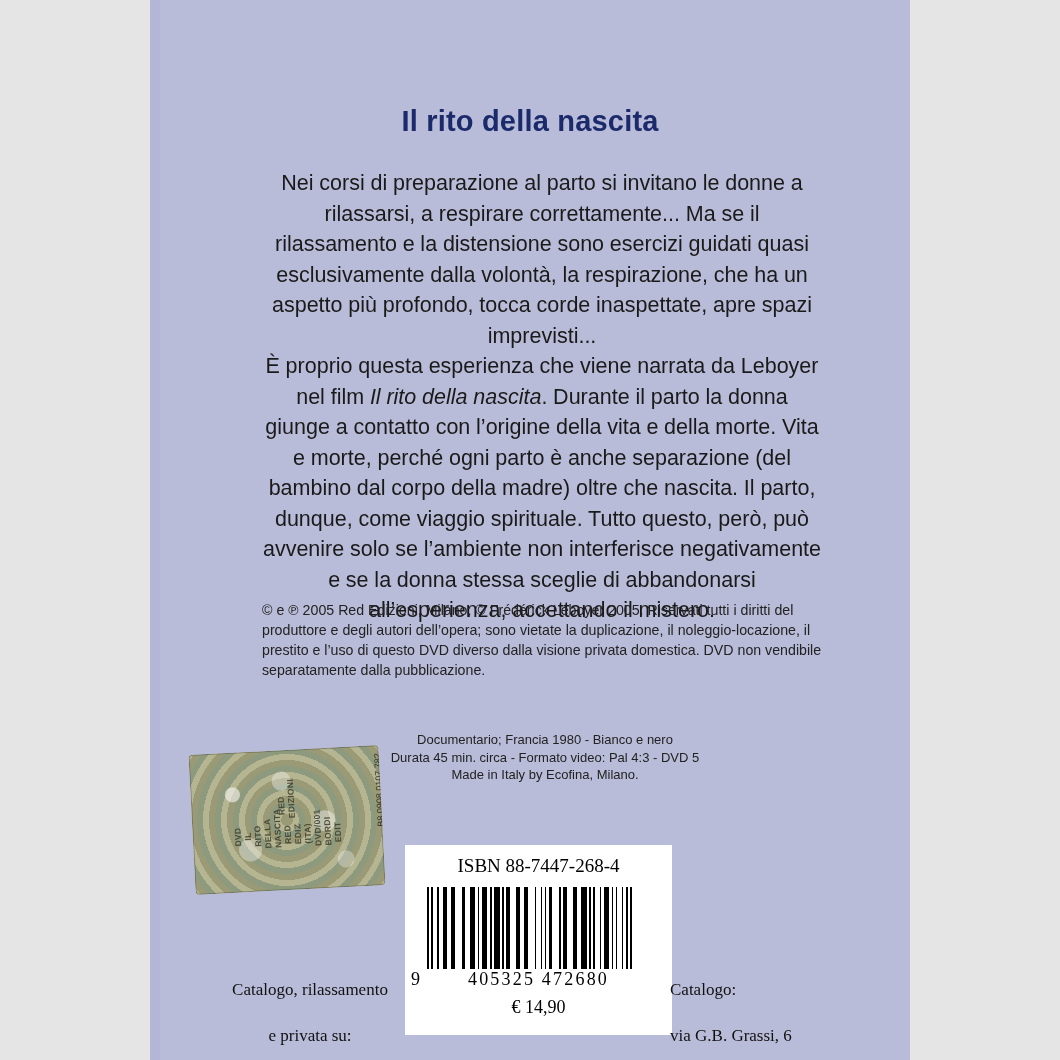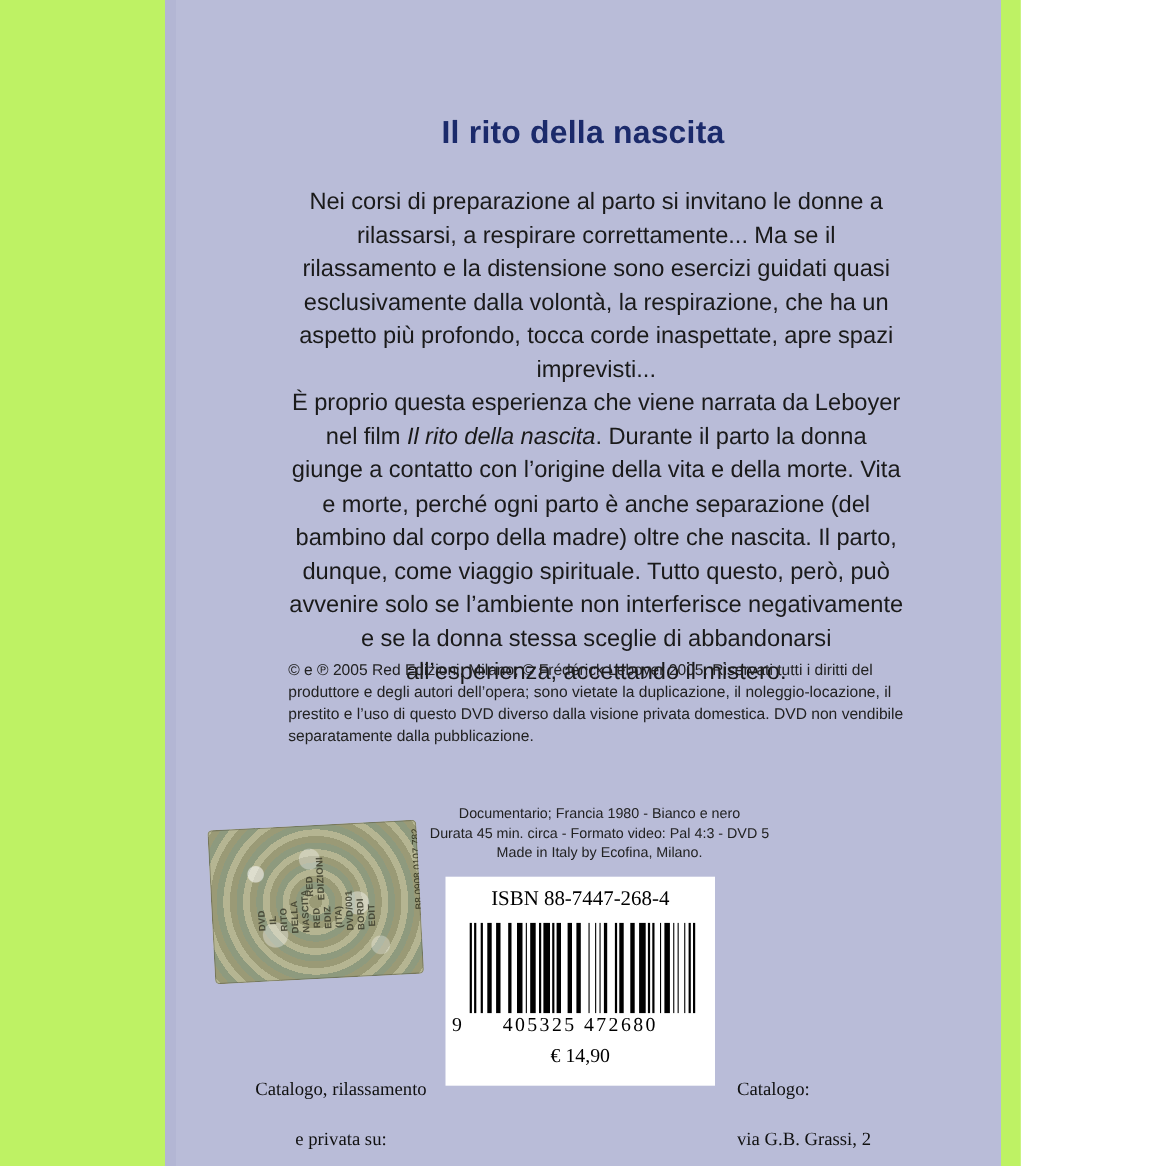--- a/index.html
+++ b/index.html
@@ -8,23 +8,23 @@
     background: #ffffff;
   }
   body {
     width: 1060px;
     height: 1060px;
     font-family: "Liberation Sans", sans-serif;
     overflow: hidden;
   }
   #page {
     position: relative;
-    width: 928px;
+    width: 1060px;
     height: 1060px;
-    background: #bef264;
+    background: #e5e5e5;
   }
   
   #cover {
     position: absolute;
     left: 150px;
     top: 0px;
     width: 760px;
     height: 1060px;
     background: #b9bcd8;
   }
@@ -138,24 +138,25 @@
     transform-origin: right top;
     font-size: 9px;
     color: #33331f;
     font-family: "Liberation Sans", sans-serif;
     white-space: nowrap;
   }
   
   #barcode-box {
     position: absolute;
     left: 255px;
-    top: 797px;
+    top: 845px;
     width: 245px;
     height: 190px;
     background: #ffffff;
+    padding-left: 22px;
   }
   #isbn {
     position: absolute;
     left: 0;
     top: 10px;
     width: 100%;
     text-align: center;
     font-family: "Liberation Serif", serif;
     font-size: 19px;
     color: #000;
@@ -301,17 +302,17 @@
     </div>
 
     <div class="footer-left">
       <div>Catalogo, rilassamento</div>
       <div>e privata su:</div>
       
     </div>
 
     <div class="footer-right">
       <div>Catalogo:</div>
-      <div>via G.B. Grassi, 2</div>
+      <div>via G.B. Grassi, 6</div>
       
     </div>
   </div>
 </div>
 
 </body></html>

